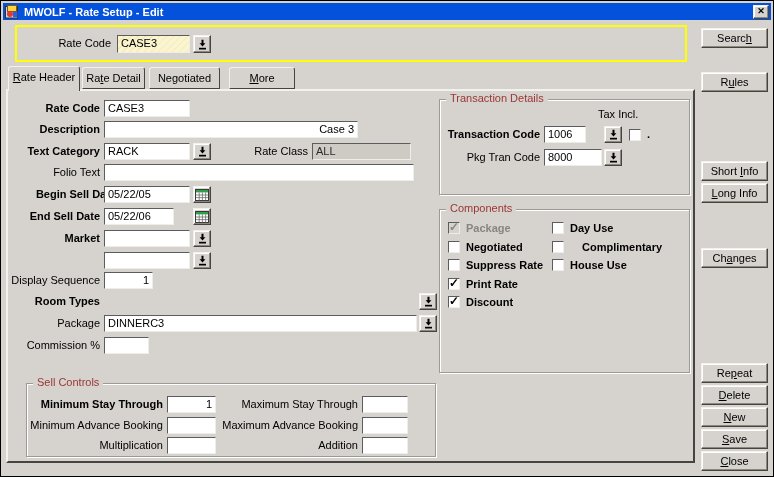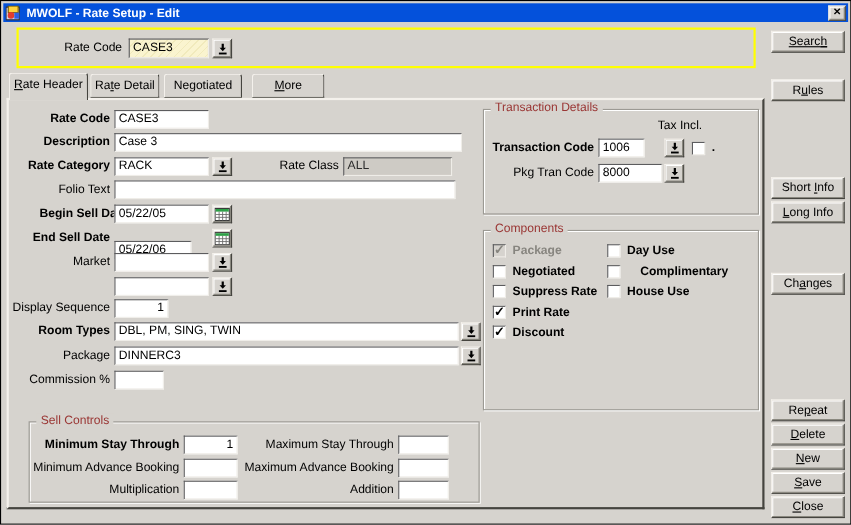--- a/index.html
+++ b/index.html
@@ -68,23 +68,23 @@
   <div class="tab" style="left:81px;width:63px;"><span>Ra</span><span class="mn">t</span><span>e Detail</span></div>
   <div class="tab" style="left:148px;width:71px;"><span>Negotiated</span><span class="mn"></span><span></span></div>
   <div class="tab" style="left:228px;width:66px;"><span></span><span class="mn">M</span><span>ore</span></div>
 
   <div class="content-panel">
 
     <span class="lbl b" style="left:0;top:9px;width:92px;">Rate Code</span>
     <div class="fld" style="left:96px;top:9px;width:86px;">CASE3</div>
 
     <span class="lbl b" style="left:0;top:30px;width:92px;">Description</span>
-    <div class="fld" style="left:96px;top:30px;width:316px;">Case 3</div>
-
-    <span class="lbl b" style="left:0;top:52px;width:92px;">Rate Category</span>
+    <div class="fld" style="left:96px;top:30px;width:254px;text-align:right;">Case 3</div>
+
+    <span class="lbl b" style="left:0;top:52px;width:92px;">Text Category</span>
     <div class="fld" style="left:96px;top:52px;width:86px;">RACK</div>
     <button class="mini-btn" style="left:185px;top:52px;">
       <span style="display:inline-flex;">
           <svg width="11" height="11" viewBox="0 0 11 11">
             <path d="M5.5 7.6 2.6 4.3h1.9V0.8h2v3.5h1.9z" fill="#000"></path>
             <rect x="2" y="8.8" width="7" height="1.7" fill="#000"></rect>
           </svg>
         </span>
     </button>
     <span class="lbl" style="left:196px;top:52px;width:104px;">Rate Class</span>
@@ -99,32 +99,32 @@
       <span style="display:inline-flex;">
           <svg width="14" height="12" viewBox="0 0 14 12">
             <rect x="0.5" y="0.5" width="13" height="11" fill="#fff" stroke="#3a3a3a"></rect>
             <rect x="1" y="1" width="12" height="2.4" fill="#2da147"></rect>
             <path d="M1 6h12M1 8.6h12M4.2 3.4v8M7.4 3.4v8M10.6 3.4v8" stroke="#6b6b6b" stroke-width="0.8" fill="none"></path>
           </svg>
         </span>
     </button>
 
     <span class="lbl b" style="left:0;top:117px;width:92px;">End Sell Date</span>
-    <div class="fld" style="left:96px;top:128px;width:70px;">05/22/06</div>
+    <div class="fld" style="left:96px;top:117px;width:70px;">05/22/06</div>
     <button class="mini-btn" style="left:185px;top:117px;">
       <span style="display:inline-flex;">
           <svg width="14" height="12" viewBox="0 0 14 12">
             <rect x="0.5" y="0.5" width="13" height="11" fill="#fff" stroke="#3a3a3a"></rect>
             <rect x="1" y="1" width="12" height="2.4" fill="#2da147"></rect>
             <path d="M1 6h12M1 8.6h12M4.2 3.4v8M7.4 3.4v8M10.6 3.4v8" stroke="#6b6b6b" stroke-width="0.8" fill="none"></path>
           </svg>
         </span>
     </button>
 
-    <span class="lbl" style="left:0;top:139px;width:92px;">Market</span>
+    <span class="lbl" style="left:0;top:139px;width:92px;font-weight:bold;">Market</span>
     <div class="fld" style="left:96px;top:139px;width:86px;"></div>
     <button class="mini-btn" style="left:185px;top:139px;">
       <span style="display:inline-flex;">
           <svg width="11" height="11" viewBox="0 0 11 11">
             <path d="M5.5 7.6 2.6 4.3h1.9V0.8h2v3.5h1.9z" fill="#000"></path>
             <rect x="2" y="8.8" width="7" height="1.7" fill="#000"></rect>
           </svg>
         </span>
     </button>
 
@@ -135,21 +135,20 @@
             <path d="M5.5 7.6 2.6 4.3h1.9V0.8h2v3.5h1.9z" fill="#000"></path>
             <rect x="2" y="8.8" width="7" height="1.7" fill="#000"></rect>
           </svg>
         </span>
     </button>
 
     <span class="lbl" style="left:0;top:181px;width:92px;">Display Sequence</span>
     <div class="fld right" style="left:96px;top:181px;width:49px;">1</div>
 
     <span class="lbl b" style="left:0;top:202px;width:92px;">Room Types</span>
-    <div class="fld" style="left:96px;top:202px;width:313px;">DBL, PM, SING, TWIN</div>
     <button class="mini-btn" style="left:411px;top:202px;">
       <span style="display:inline-flex;">
           <svg width="11" height="11" viewBox="0 0 11 11">
             <path d="M5.5 7.6 2.6 4.3h1.9V0.8h2v3.5h1.9z" fill="#000"></path>
             <rect x="2" y="8.8" width="7" height="1.7" fill="#000"></rect>
           </svg>
         </span>
     </button>
 
     <span class="lbl" style="left:0;top:224px;width:92px;">Package</span>
@@ -242,21 +241,21 @@
       <span class="lbl" style="left:150px;top:33px;width:181px;">Maximum Advance Booking</span>
       <div class="fld" style="left:335px;top:33px;width:46px;"></div>
       <span class="lbl" style="left:0;top:53px;width:136px;">Multiplication</span>
       <div class="fld" style="left:140px;top:53px;width:49px;"></div>
       <span class="lbl" style="left:150px;top:53px;width:181px;">Addition</span>
       <div class="fld" style="left:335px;top:53px;width:46px;"></div>
     </div>
 
   </div>
 
-  <button class="btn side" style="top:27px;text-decoration:underline;"><span>Searc</span><span class="mn">h</span><span></span></button>
+  <button class="btn side" style="top:27px;"><span>Searc</span><span class="mn">h</span><span></span></button>
   <button class="btn side" style="top:71px;"><span>R</span><span class="mn">u</span><span>les</span></button>
   <button class="btn side" style="top:160px;"><span>Short </span><span class="mn">I</span><span>nfo</span></button>
   <button class="btn side" style="top:182px;"><span></span><span class="mn">L</span><span>ong Info</span></button>
   <button class="btn side" style="top:247px;"><span>Ch</span><span class="mn">a</span><span>nges</span></button>
   <button class="btn side" style="top:362px;"><span>Re</span><span class="mn">p</span><span>eat</span></button>
   <button class="btn side" style="top:384px;"><span></span><span class="mn">D</span><span>elete</span></button>
   <button class="btn side" style="top:406px;"><span></span><span class="mn">N</span><span>ew</span></button>
   <button class="btn side" style="top:428px;"><span></span><span class="mn">S</span><span>ave</span></button>
   <button class="btn side" style="top:450px;"><span></span><span class="mn">C</span><span>lose</span></button>
 

